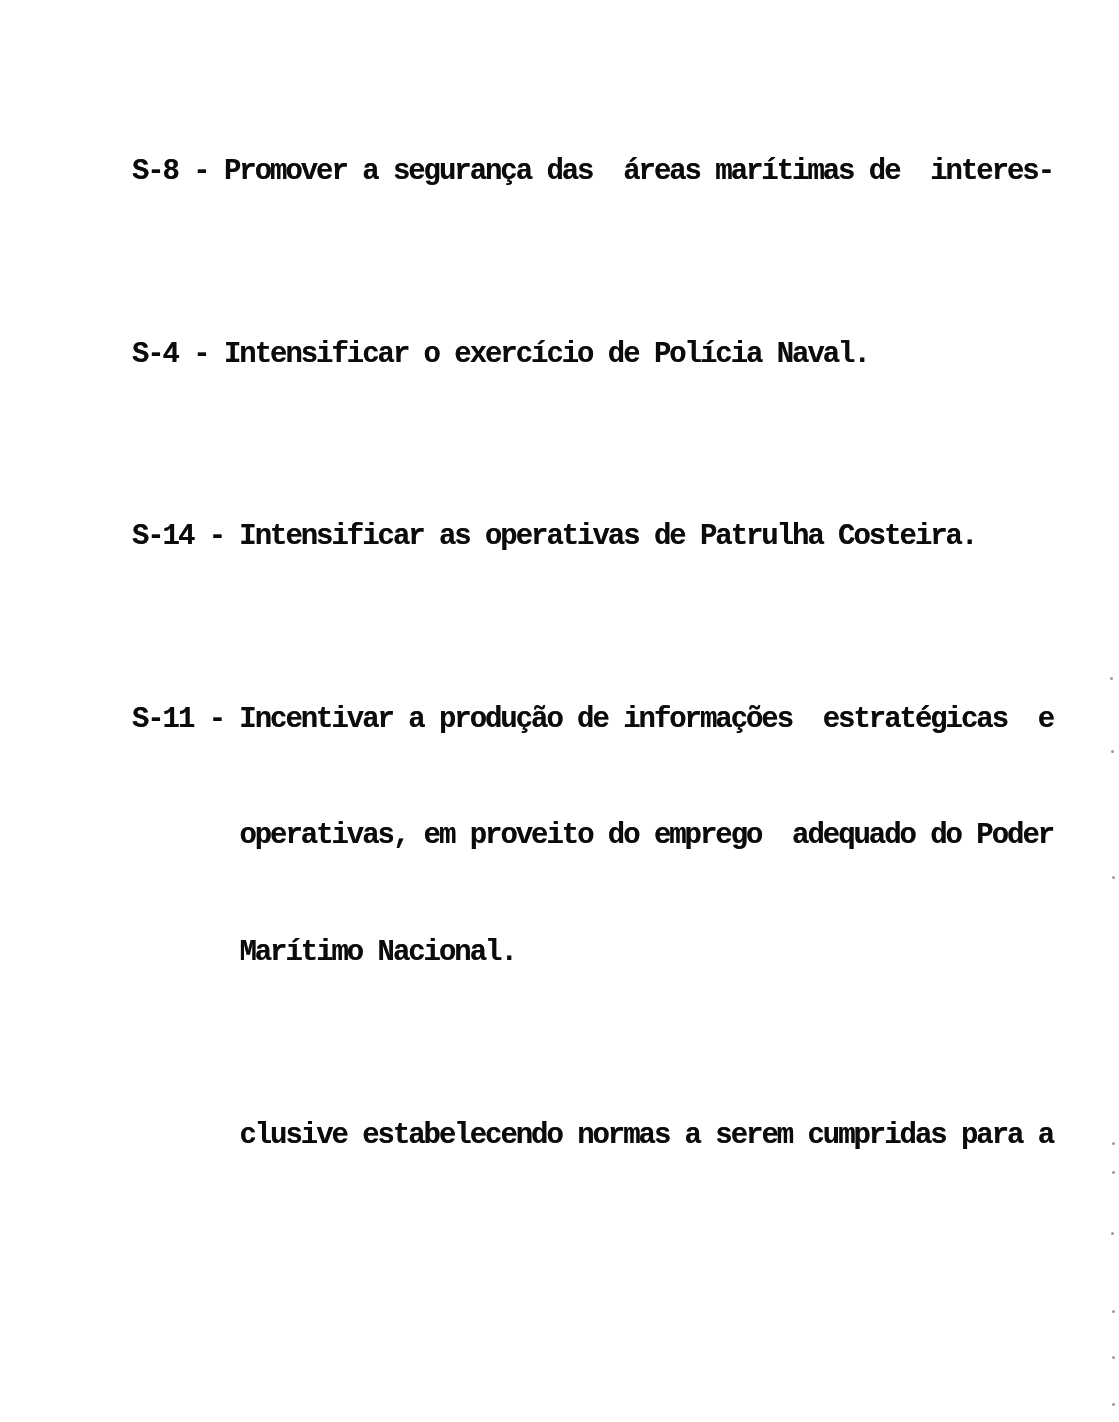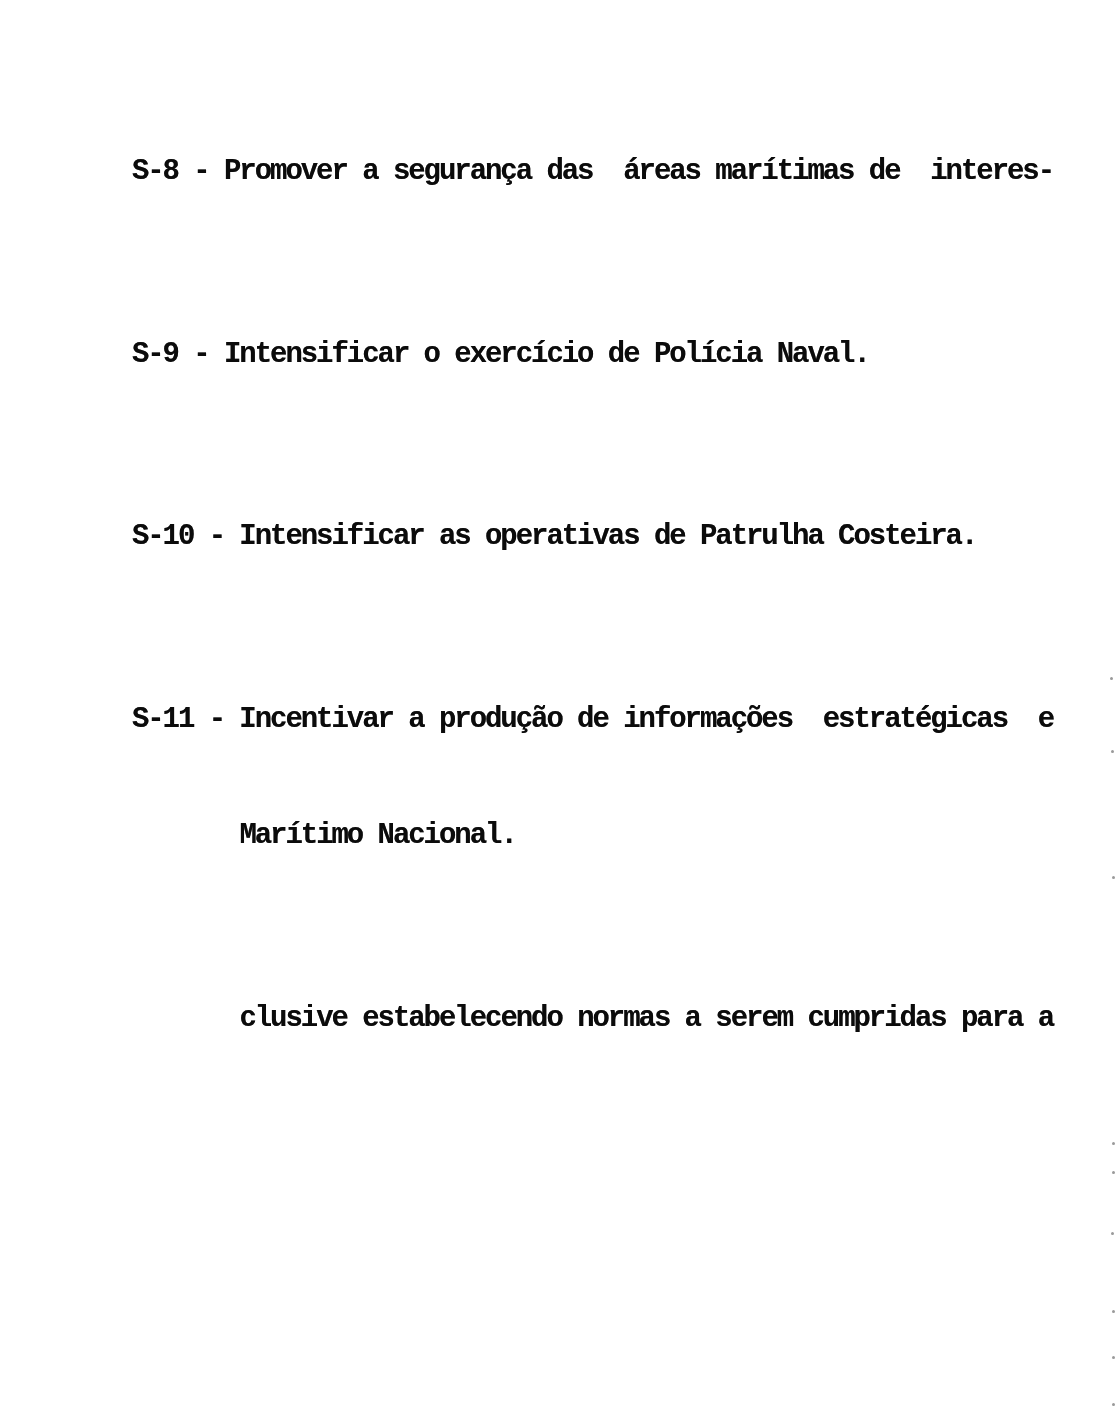--- a/index.html
+++ b/index.html
@@ -37,27 +37,28 @@
 </style>
 </head>
 <body>
 
 <div class="doc">
 
   
   <div class="line" style="--c:8"><span>S-8</span><span> - </span><span>Promover a segurança das  áreas marítimas de  interes-</span></div>
 
   
-  <div class="line" style="--c:8"><span>S-9</span><span> - </span><span>Intensificar o exercício de Polícia Naval.</span></div>
+  <div class="line" style="--c:8"><span>S-4</span><span> - </span><span>Intensificar o exercício de Polícia Naval.</span></div>
 
   
-  <div class="line" style="--c:8"><span>S-10</span><span> - </span><span>Intensificar as operativas de Patrulha Costeira.</span></div>
+  <div class="line" style="--c:8"><span>S-14</span><span> - </span><span>Intensificar as operativas de Patrulha Costeira.</span></div>
 
   
   <div class="line" style="--c:8"><span>S-11</span><span> - </span><span>Incentivar a produção de informações  estratégicas  e</span></div>
+  <div class="line" style="--c:15"><span>operativas, em proveito do emprego  adequado do Poder</span></div>
   <div class="line" style="--c:15"><span>Marítimo Nacional.</span></div>
 
   
   <div class="line" style="--c:15"><span>clusive estabelecendo normas a serem cumpridas para a</span></div>
   
   
   
 
   
   

